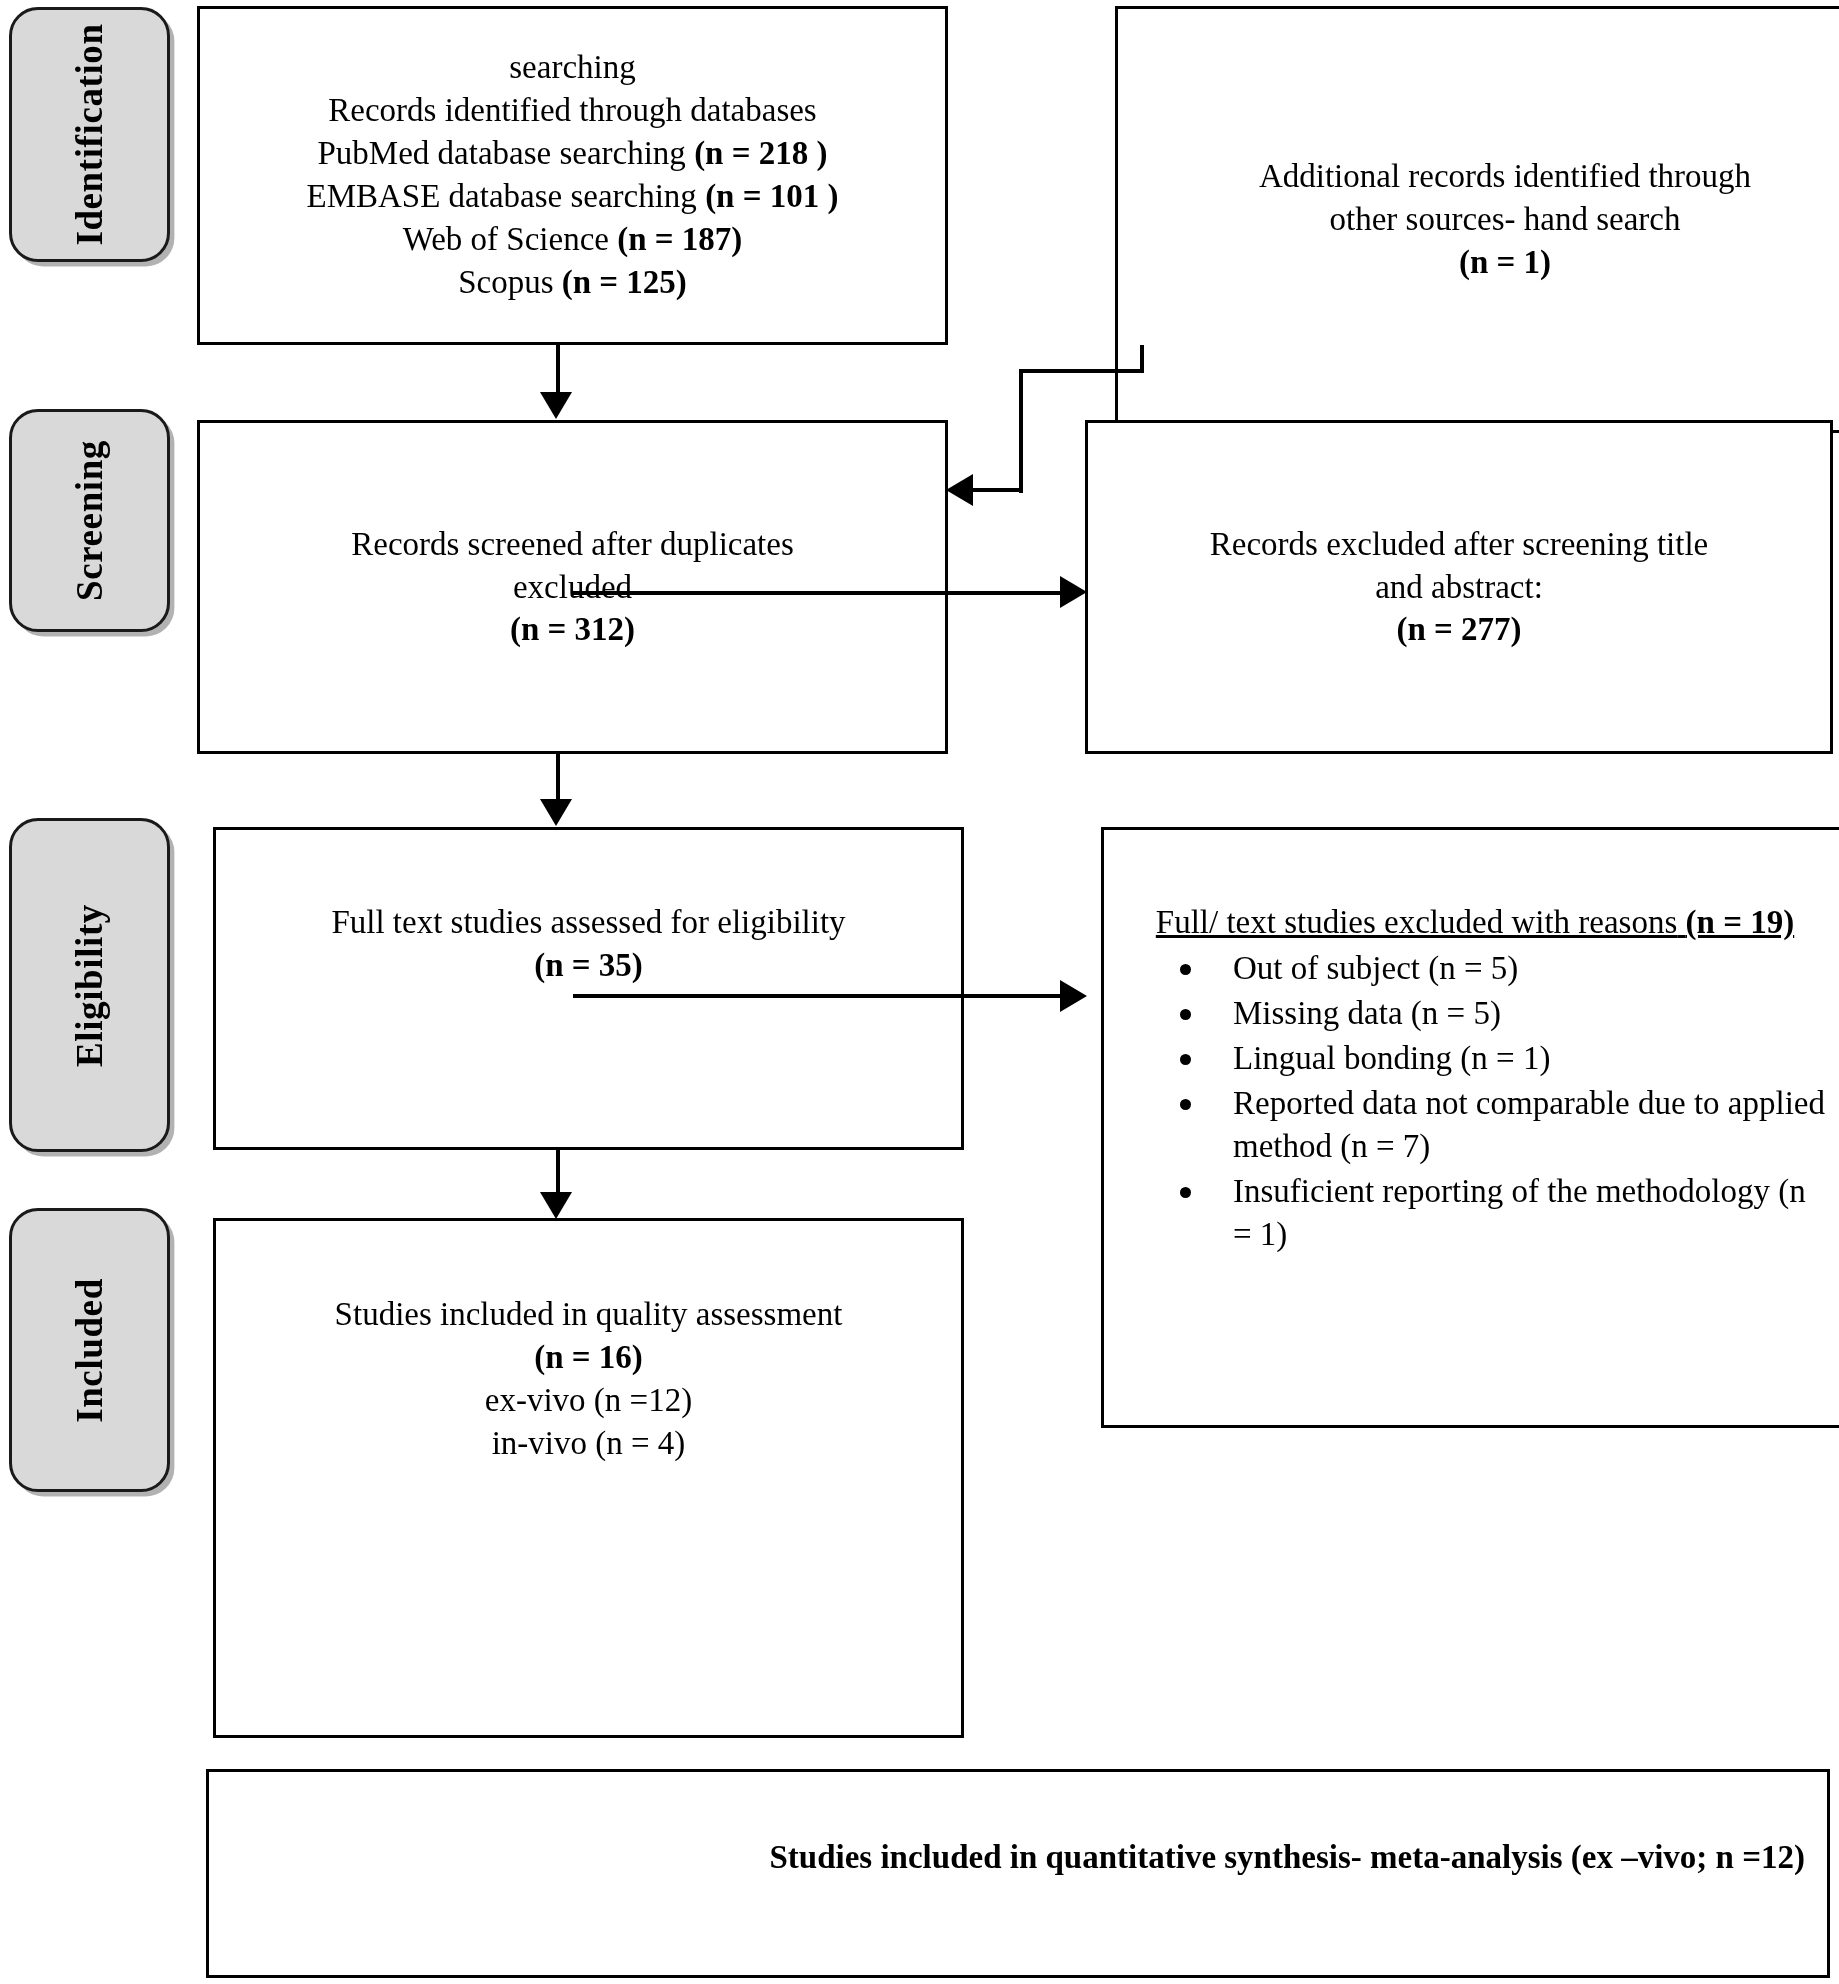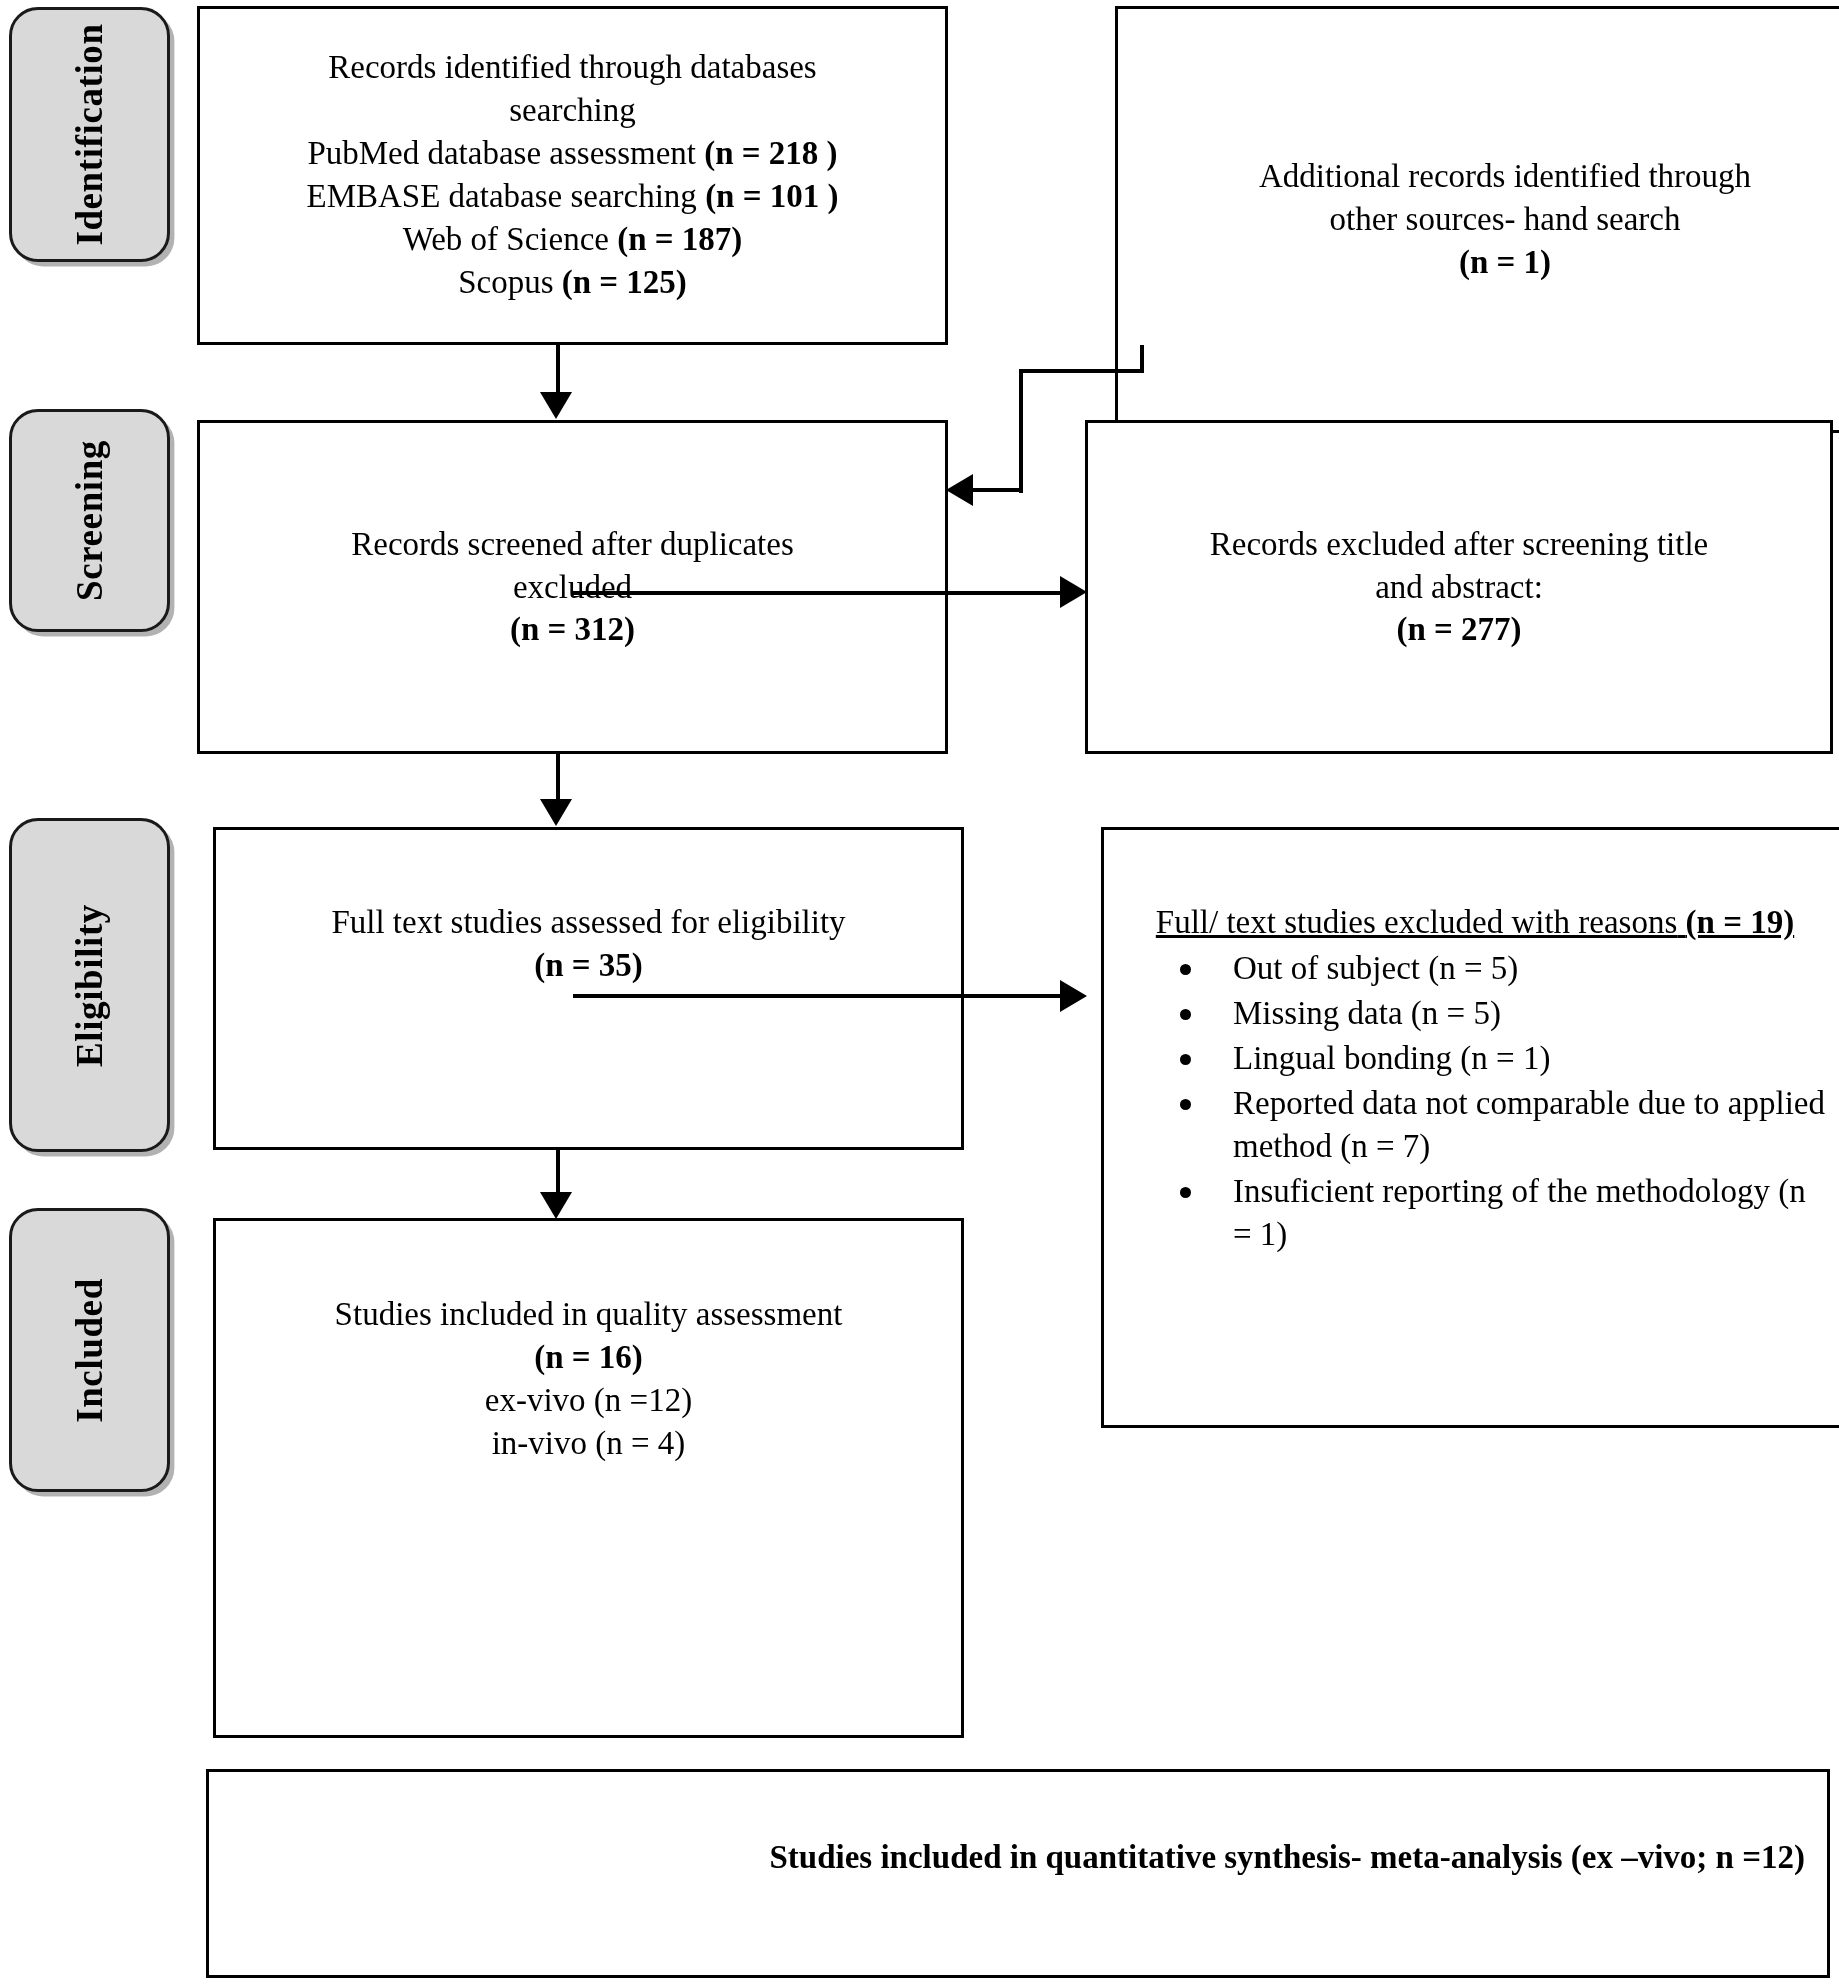--- a/index.html
+++ b/index.html
@@ -160,23 +160,23 @@
   <div class="stage-tab" style="left:9px; top:818px; width:161px; height:334px;">
     <span class="stage-label">Eligibility</span>
   </div>
 
   <div class="stage-tab" style="left:9px; top:1208px; width:161px; height:284px;">
     <span class="stage-label">Included</span>
   </div>
 
   <div class="flow-box" style="left:197px; top:5.6px; width:751px; height:339px;">
     <div class="box-text">
+      <span class="line">searching</span>
       <span class="line">Records identified through databases</span>
-      <span class="line">searching</span>
-      <span class="line"><span>PubMed database assessment</span> <span class="b">(n =  218 )</span></span>
+      <span class="line"><span>PubMed database searching</span> <span class="b">(n =  218 )</span></span>
       <span class="line"><span>EMBASE database searching</span> <span class="b">(n = 101 )</span></span>
       <span class="line"><span>Web of Science</span> <span class="b">(n = 187)</span></span>
       <span class="line"><span>Scopus </span> <span class="b">(n = 125)</span></span>
     </div>
   </div>
 
   <div class="flow-box" style="left:1115px; top:5.6px; width:748px; height:427px;padding-left:32px;">
     <div class="box-text">
       <span class="line">Additional records identified through</span>
       <span class="line">other sources- hand search</span>

